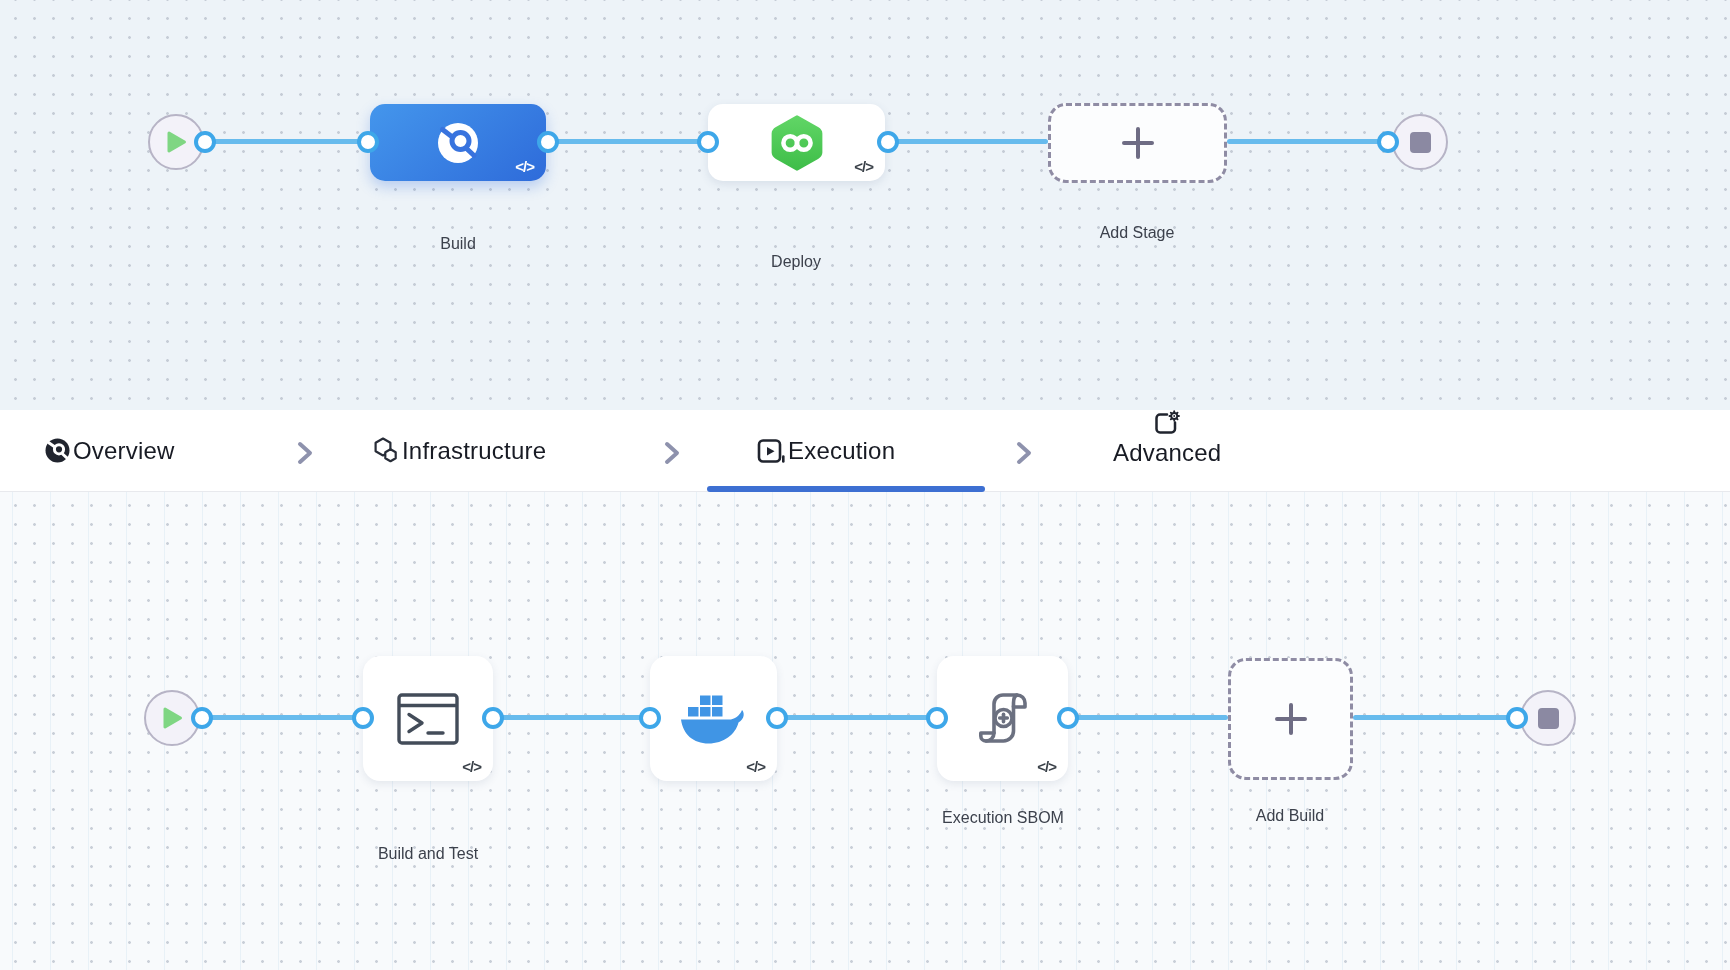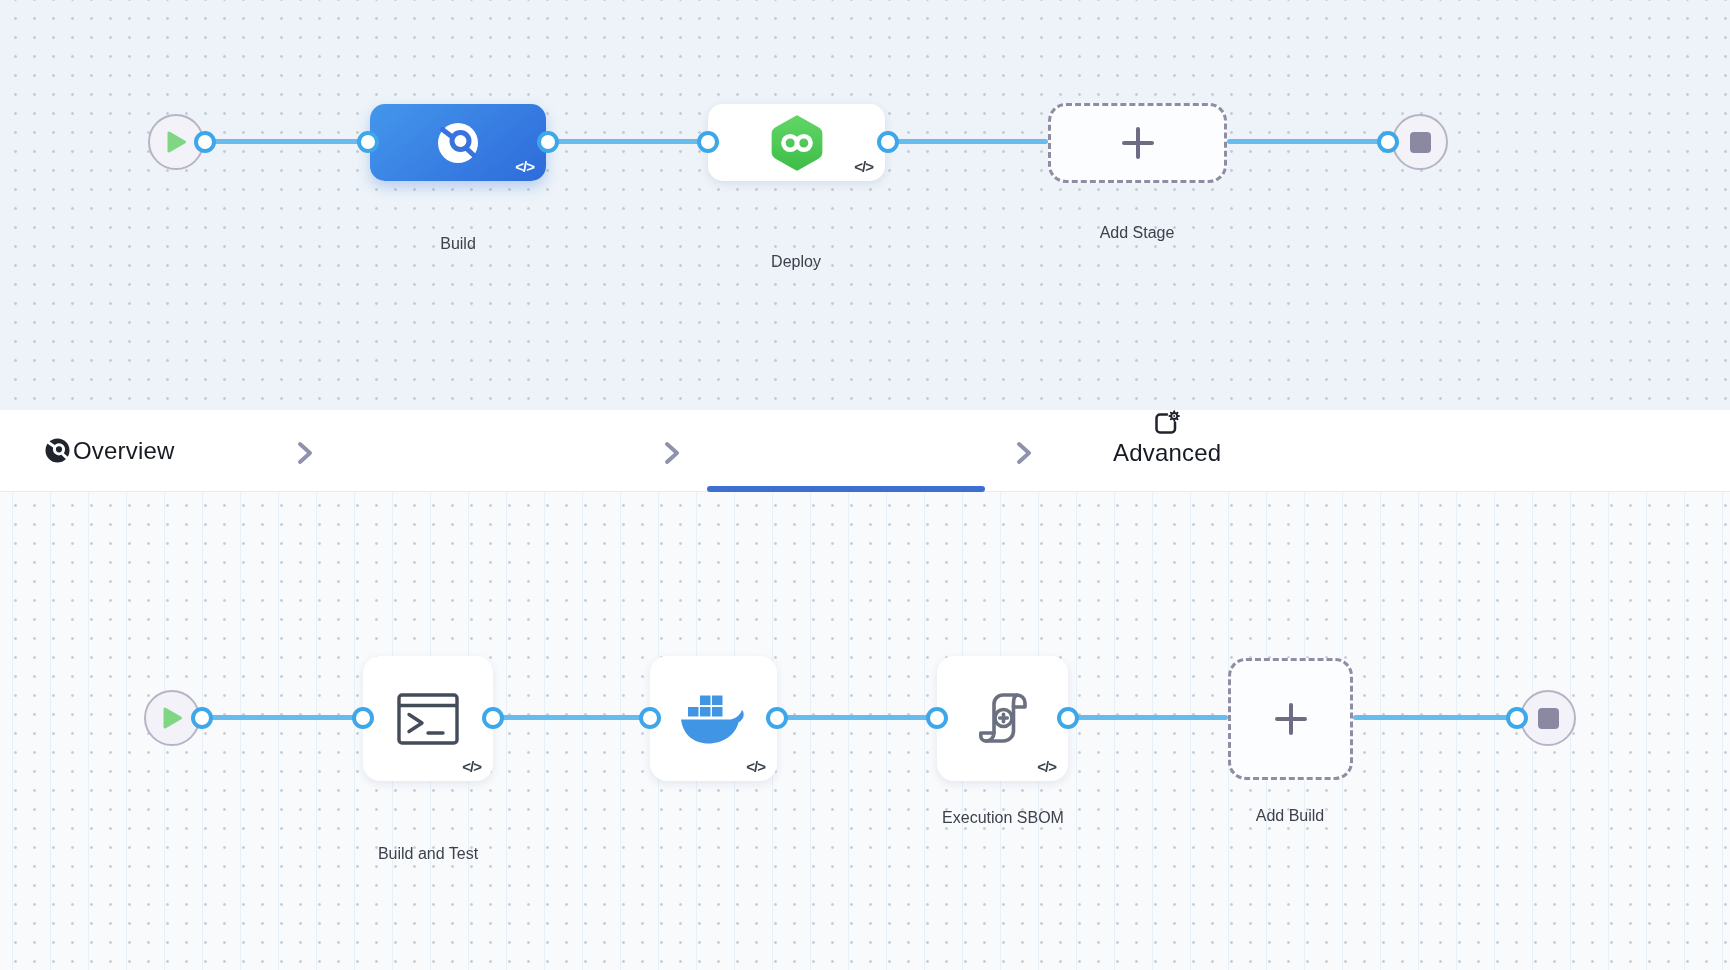--- a/index.html
+++ b/index.html
@@ -141,25 +141,42 @@
           <line x1="18.6" y1="17" x2="22.8" y2="20.8"></line>
         </g>
       </svg>
       <span class="tab-label">Overview</span>
     </div>
 
     <svg class="tab-chevron" style="left:294px;" width="22" height="26" viewBox="0 0 22 26">
       <path d="M6 4 L16 13 L6 22" stroke="#8e92ad" stroke-width="4" fill="none" stroke-linecap="round" stroke-linejoin="round"></path>
     </svg>
 
+    <div class="tab" style="left:371px;">
+      <svg width="29" height="27" viewBox="0 0 29 27">
+        <g stroke="#272c37" stroke-width="2.2" fill="none" stroke-linejoin="round">
+          <path d="M12 1.5 L19.4 5.75 L19.4 14.25 L12 18.5 L4.6 14.25 L4.6 5.75 Z"></path>
+          <path d="M19.5 12.2 L24.7 15.2 L24.7 21.2 L19.5 24.2 L14.3 21.2 L14.3 15.2 Z" fill="#ffffff"></path>
+        </g>
+      </svg>
+      <span class="tab-label">Infrastructure</span>
+    </div>
 
     <svg class="tab-chevron" style="left:661px;" width="22" height="26" viewBox="0 0 22 26">
       <path d="M6 4 L16 13 L6 22" stroke="#8e92ad" stroke-width="4" fill="none" stroke-linecap="round" stroke-linejoin="round"></path>
     </svg>
 
+    <div class="tab" style="left:757px;">
+      <svg width="29" height="28" viewBox="0 0 29 28">
+        <rect x="2" y="3.5" width="21" height="21" rx="4" fill="none" stroke="#20242e" stroke-width="2.6"></rect>
+        <path d="M10 10 L17.5 14.2 L10 18.5 Z" fill="#20242e"></path>
+        <line x1="26.3" y1="19.5" x2="26.3" y2="24.5" stroke="#20242e" stroke-width="2.6" stroke-linecap="round"></line>
+      </svg>
+      <span class="tab-label">Execution</span>
+    </div>
 
     <svg class="tab-chevron" style="left:1013px;" width="22" height="26" viewBox="0 0 22 26">
       <path d="M6 4 L16 13 L6 22" stroke="#8e92ad" stroke-width="4" fill="none" stroke-linecap="round" stroke-linejoin="round"></path>
     </svg>
 
     <div class="tab" style="left:1113px;flex-direction:column;">
       <svg width="28" height="27" viewBox="0 0 28 27">
         <path d="M14 4.5 H7 A3.5 3.5 0 0 0 3.5 8 V19 A3.5 3.5 0 0 0 7 22.5 H18.5 A3.5 3.5 0 0 0 22 19 V12.5" fill="none" stroke="#20242e" stroke-width="2.5" stroke-linecap="round"></path>
         <g stroke="#20242e" fill="none" stroke-width="1.8">
           <circle cx="21.2" cy="6" r="3"></circle>

